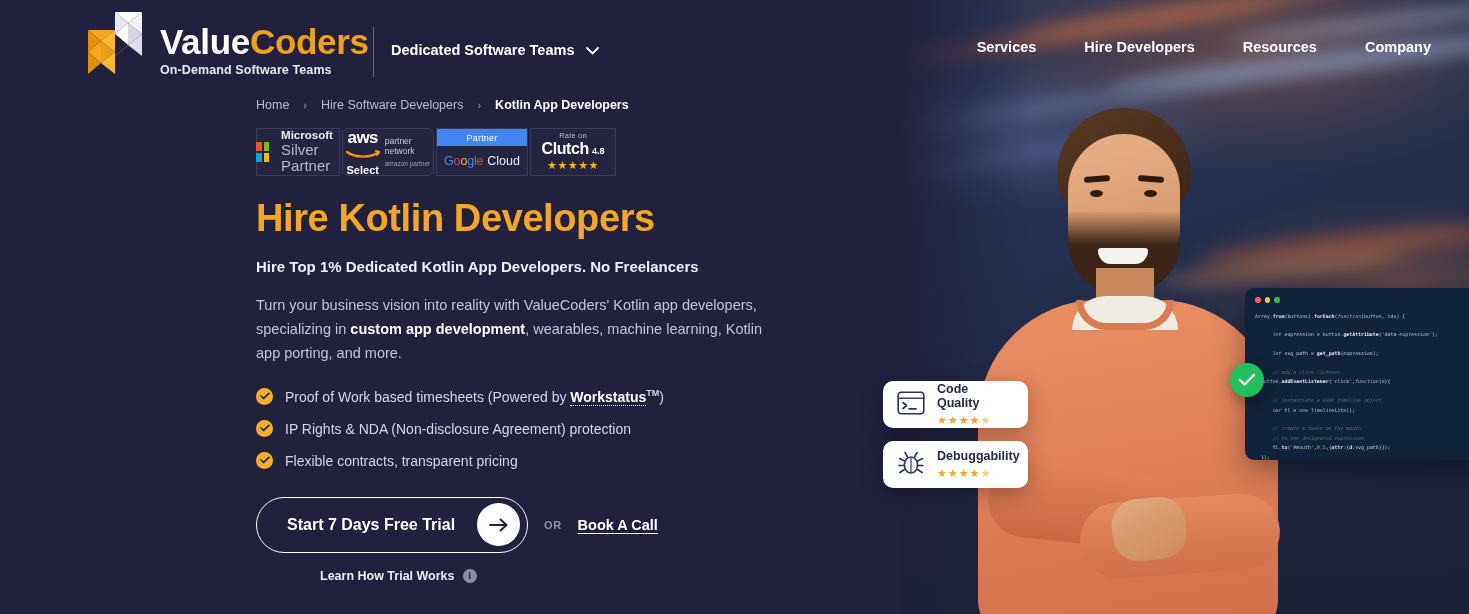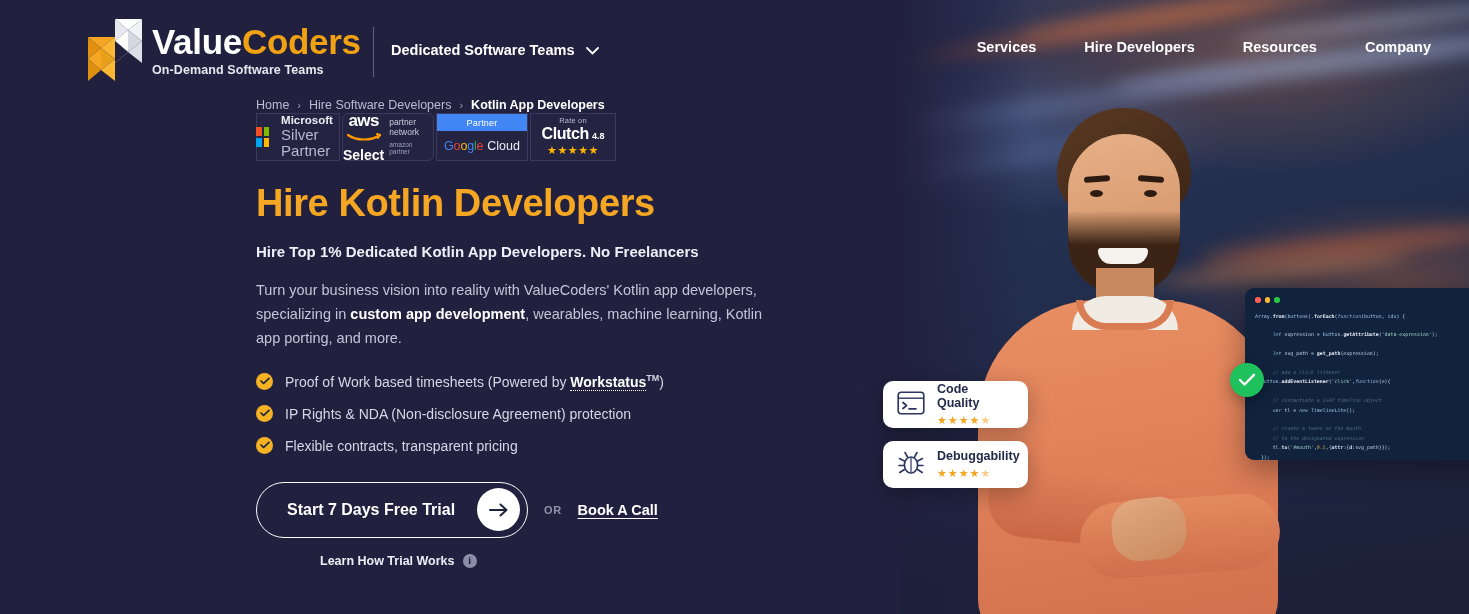--- a/index.html
+++ b/index.html
@@ -114,22 +114,22 @@
     border-radius: 26px;
     transform: rotate(-6deg);
   }
 
   
   .header {
     position: absolute; left: 0; top: 0; width: 1469px; height: 100px;
     z-index: 40;
   }
   .logo-wrap {
-    position: absolute; left: 84px; top: 17px;
-    display: flex; align-items: center; gap: 6px;
+    position: absolute; left: 84px; top: 10px;
+    display: flex; align-items: flex-end; gap: 14px;
   }
   .logo-mark { width: 62px; height: 66px; display:block; }
   .logo-text { line-height: 1; }
   .logo-title {
     font-size: 35px; font-weight: 700; letter-spacing: -.3px;
     color: #ffffff;
   }
   .logo-title .accent { color: #f0a213; }
   .logo-sub {
     font-size: 12.5px; font-weight: 600; color: #e7e7ef;
@@ -152,22 +152,22 @@
   }
   .nav-item {
     color: #fff; font-size: 14.5px; font-weight: 600; cursor: pointer;
     white-space: nowrap;
   }
 
   
   .content { position: absolute; left: 256px; top: 98px; width: 640px; z-index: 30; }
 
   .breadcrumb {
-    display: flex; align-items: center; gap: 8px;
-    font-size: 12.5px; color: #b9bdd0; margin-bottom: 1px;
+    display: flex; align-items: center; gap: 14px;
+    font-size: 12.5px; color: #b9bdd0; margin-bottom: 16px;
   }
   .breadcrumb .bc-link { color: #b9bdd0; cursor: pointer; }
   .breadcrumb .bc-sep { color: #9ea2b8; font-size: 11px; }
   .breadcrumb .bc-current { color: #ffffff; font-weight: 700; }
 
   .badges { display: flex; gap: 2px; margin-bottom: 22px; }
   .badge {
     border: 1px solid #3a3a5c;
     height: 48px; display: flex; align-items: center; justify-content: center;
     background: rgba(255,255,255,.015);
@@ -185,21 +185,21 @@
   .ms-bl { background:#00a4ef; } .ms-br { background:#ffb900; }
   .ms-txt { line-height: 1.1; }
   .ms-txt .t1 { font-size: 11.5px; color:#eceef5; font-weight:600; }
   .ms-txt .t2 { font-size: 15px; color:#b5bacd; }
 
   
   .aws-wrap { display:flex; align-items:center; gap:5px; }
   .aws-left { text-align:center; }
   .aws-word { font-size: 17px; font-weight: 700; color:#ffffff; letter-spacing:-.6px; line-height:1;}
   .aws-smile { width: 34px; height: 8px; margin: 1px auto 2px; }
-  .aws-select { font-size: 14px; font-weight:700; color:#fff; }
+  .aws-select { font-size: 11px; font-weight:700; color:#fff; }
   .aws-right { line-height: 1.15; }
   .aws-right .r1 { font-size: 8.5px; color:#c9cddd; }
   .aws-right .r2 { font-size: 8.5px; color:#c9cddd; }
   .aws-right .r3 { font-size: 6.5px; color:#9aa0b8; margin-top:3px;}
 
   
   .gc-top {
     width: 100%; height: 17px; background:#4285f4; color:#fff;
     font-size: 9px; display:flex; align-items:center; justify-content:center;
     letter-spacing:.2px;

